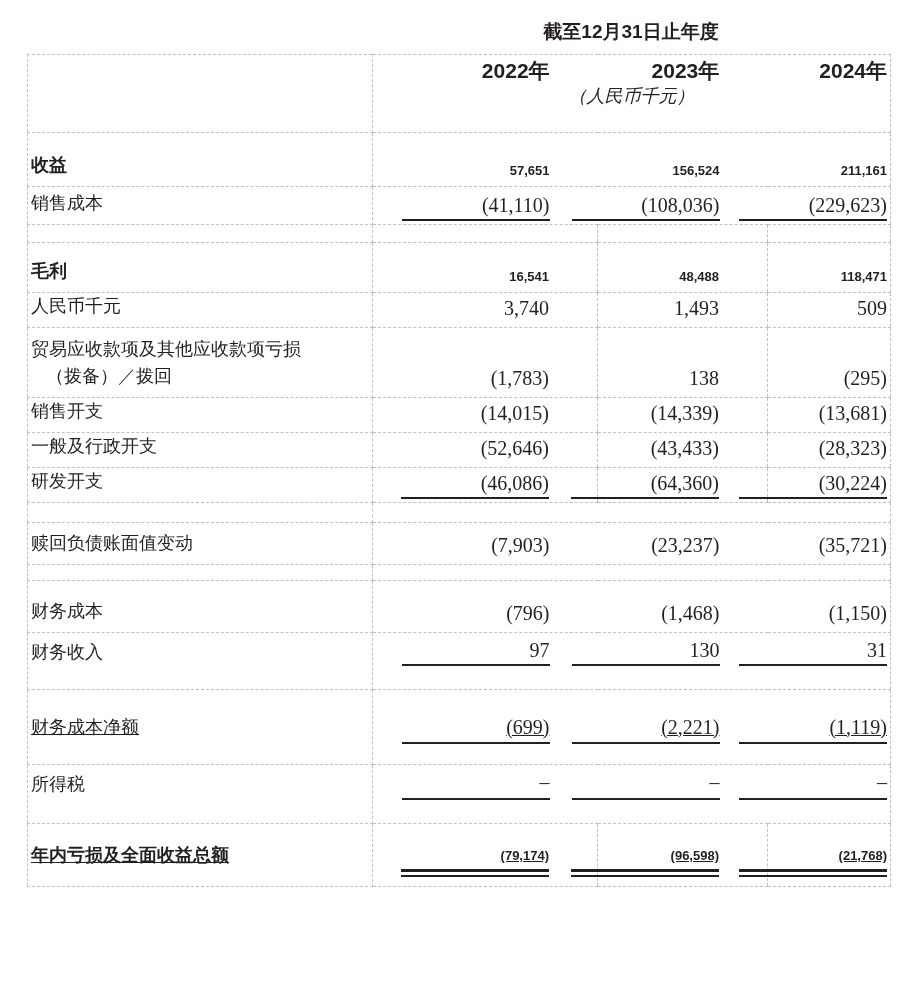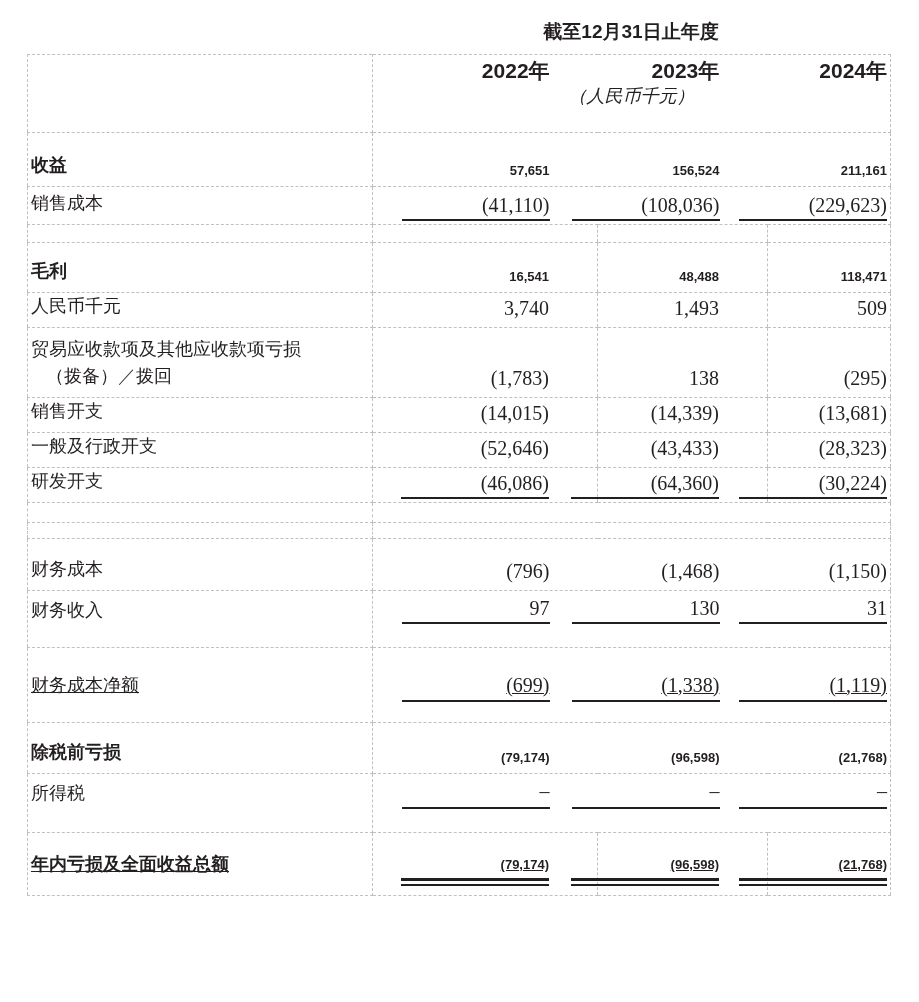--- a/index.html
+++ b/index.html
@@ -149,20 +149,26 @@
         <td class="val v1"><span class="num">(46,086)</span><div class="rule"></div></td>
         <td class="val v2"><span class="num">(64,360)</span><div class="rule"></div></td>
         <td class="val v3"><span class="num">(30,224)</span><div class="rule"></div></td>
       </tr>
       <tr class="spacer r-spacer-2" style="height: 20px;">
         <td class="lbl"></td>
         <td class="val v1"></td>
         <td class="val v2"></td>
         <td class="val v3"></td>
       </tr>
+      <tr class="r-redemption-liability-change" style="height: 42px;">
+        <td class="lbl">赎回负债账面值变动</td>
+        <td class="val v1"><span class="num">(7,903)</span></td>
+        <td class="val v2"><span class="num">(23,237)</span></td>
+        <td class="val v3"><span class="num">(35,721)</span></td>
+      </tr>
       <tr class="spacer r-spacer-3" style="height: 16px;">
         <td class="lbl"></td>
         <td class="val v1"></td>
         <td class="val v2"></td>
         <td class="val v3"></td>
       </tr>
       <tr class="r-finance-costs" style="height: 52px;">
         <td class="lbl">财务成本</td>
         <td class="val v1"><span class="num">(796)</span></td>
         <td class="val v2"><span class="num">(1,468)</span></td>
@@ -170,28 +176,22 @@
       </tr>
       <tr class="ul va-top r-finance-income" style="height: 57px;">
         <td class="lbl">财务收入</td>
         <td class="val v1"><span class="num">97</span><div class="rule"></div></td>
         <td class="val v2"><span class="num">130</span><div class="rule"></div></td>
         <td class="val v3"><span class="num">31</span><div class="rule"></div></td>
       </tr>
       <tr class="ul va-middle r-net-finance-costs" style="height: 75px;">
         <td class="lbl">财务成本净额</td>
         <td class="val v1"><span class="num">(699)</span><div class="rule"></div></td>
-        <td class="val v2"><span class="num">(1,338)</span><div class="rule"></div></td>
+        <td class="val v2"><span class="num">(2,221)</span><div class="rule"></div></td>
         <td class="val v3"><span class="num">(1,119)</span><div class="rule"></div></td>
-      </tr>
-      <tr class="bold r-loss-before-tax" style="height: 51px;">
-        <td class="lbl">除税前亏损</td>
-        <td class="val v1"><span class="num">(79,174)</span></td>
-        <td class="val v2"><span class="num">(96,598)</span></td>
-        <td class="val v3"><span class="num">(21,768)</span></td>
       </tr>
       <tr class="ul va-top r-income-tax" style="height: 59px;">
         <td class="lbl">所得税</td>
         <td class="val v1"><span class="num">–</span><div class="rule"></div></td>
         <td class="val v2"><span class="num">–</span><div class="rule"></div></td>
         <td class="val v3"><span class="num">–</span><div class="rule"></div></td>
       </tr>
       <tr class="bold dul sep va-middle r-total-comprehensive-loss" style="height: 63px;">
         <td class="lbl">年内亏损及全面收益总额</td>
         <td class="val v1"><span class="num">(79,174)</span><div class="rule d1"></div><div class="rule d2"></div></td>

